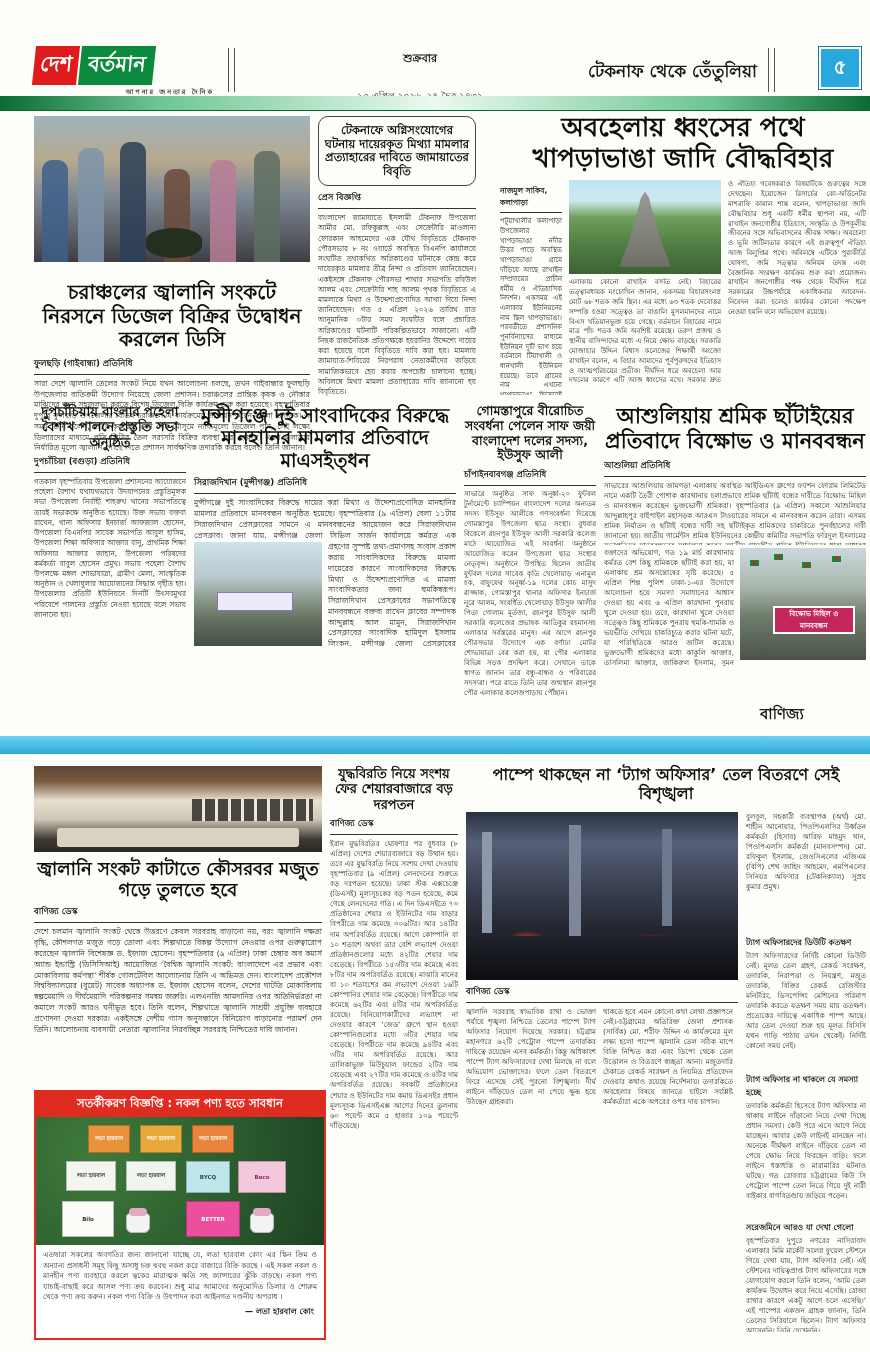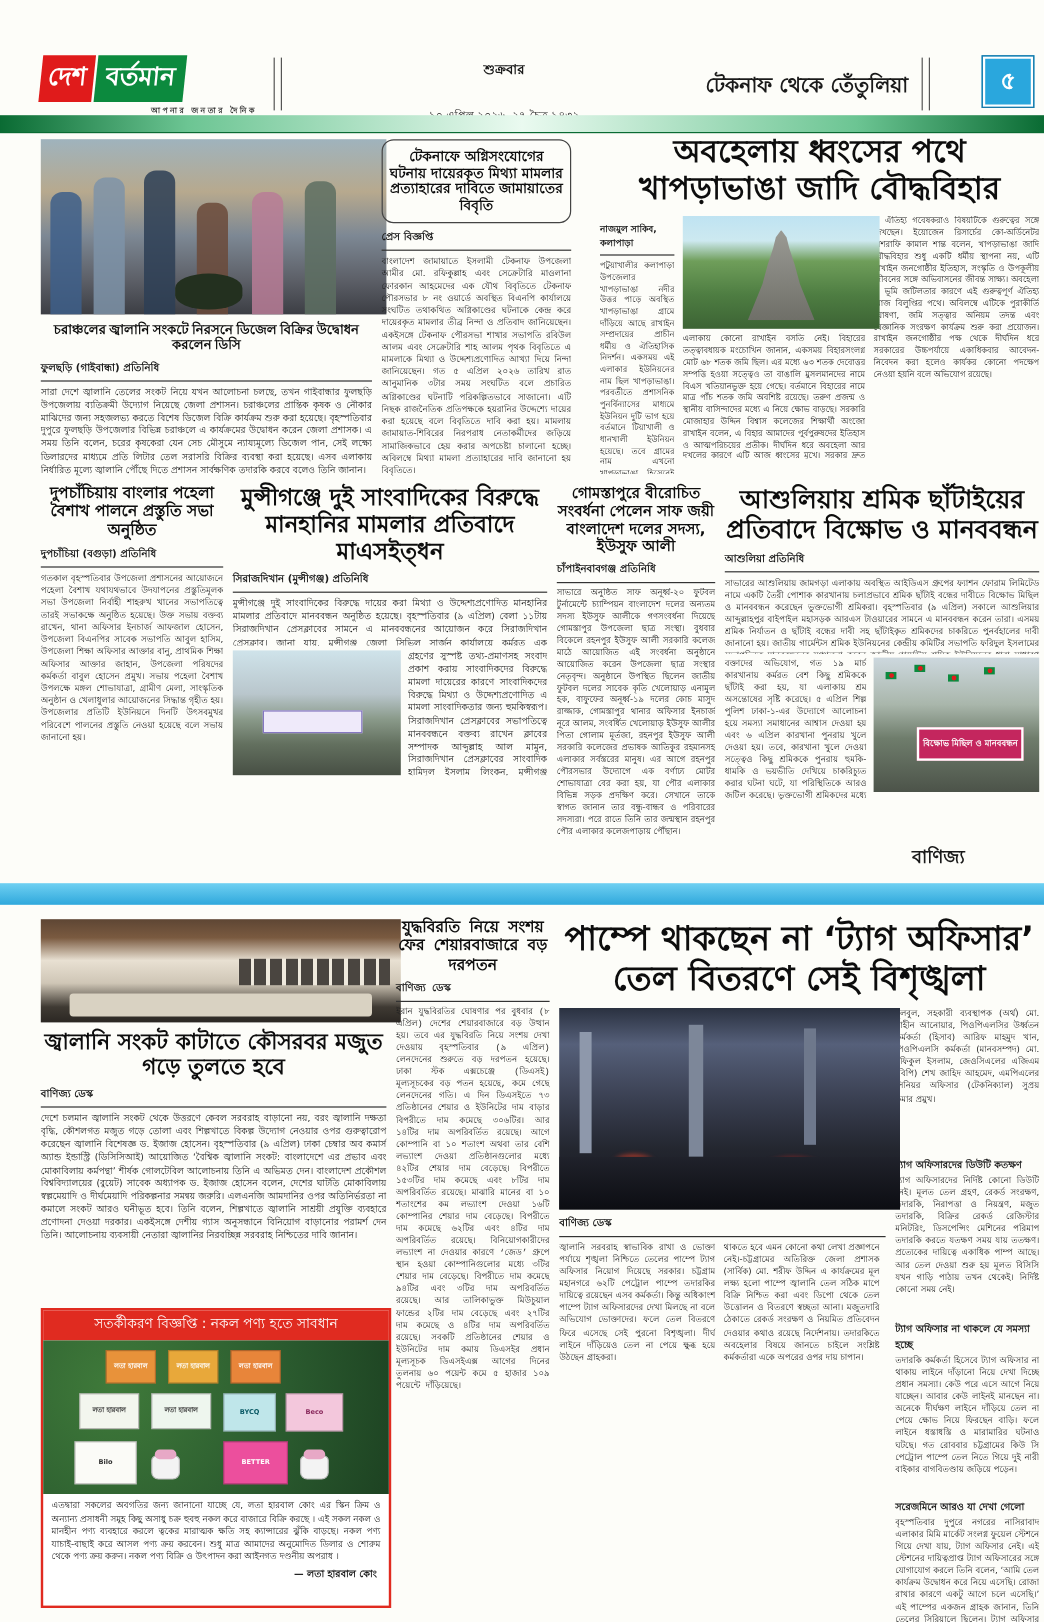--- a/index.html
+++ b/index.html
@@ -19,42 +19,42 @@
   .page-badge{width:42px;height:42px;background:#2aa7dd;border:1px solid #1b7aa8;box-shadow:inset 0 0 0 2px #fff;
               display:flex;align-items:center;justify-content:center;color:#fff;font-size:20px;font-weight:bold;}
   .green-bar{background:linear-gradient(90deg,#0a6b33 0%,#6cc593 18%,#eafaf0 50%,#6cc593 82%,#0a6b33 100%);
              border-bottom:1px solid #0a6b33;}
   
   .headline{font-weight:bold;color:#0d0d0d;text-align:center;line-height:1.18;}
   .byline{font-weight:bold;font-size:8.5px;border-bottom:1px solid #333;padding-bottom:3px;margin:5px 0 4px 0;}
   .bodytext{font-size:7.6px;line-height:1.42;text-align:justify;color:#222;overflow:hidden;}
   .boxed-head{border:1.5px solid #444;border-radius:10px;padding:7px 5px;}
   .subhead{font-weight:bold;font-size:8px;margin:4px 0 2px 0;}
-  .photo{position:relative;overflow:hidden;background:#999;padding-left:12px;}
+  .photo{position:relative;overflow:hidden;background:#999;}
   
   .ph-crowd{background:linear-gradient(180deg,#9fb3bd 0%,#b7a98e 30%,#7d8894 55%,#5d6068 80%,#3c3e44 100%);}
   .ph-crowd .fig{position:absolute;bottom:0;width:26px;height:70%;border-radius:10px 10px 0 0;opacity:.85;}
   .ph-temple{background:linear-gradient(180deg,#bfe3f2 0%,#cde9f0 22%,#6f9e5a 40%,#4e7d42 70%,#3c6334 100%);}
   .stupa{position:absolute;left:50%;transform:translateX(-50%);bottom:8%;width:34%;height:80%;
          background:linear-gradient(180deg,#9a9a94,#6f6f68);clip-path:polygon(50% 0,58% 8%,62% 20%,70% 38%,78% 60%,100% 100%,0 100%,22% 60%,30% 38%,38% 20%,42% 8%);}
   .ph-banner-outdoor{background:linear-gradient(180deg,#cfe3ea 0%,#b9c6cc 35%,#8a9a8a 55%,#63705f 75%,#474f44 100%);}
   .banner-strip{position:absolute;left:18%;top:48%;width:58%;height:16%;background:#efeafa;border:1px solid #8577c2;}
   .ph-protest{background:linear-gradient(180deg,#cdd8de 0%,#a9b6ab 35%,#6f7d6c 60%,#4c5349 100%);}
   .protest-banner{position:absolute;left:26%;top:52%;width:62%;height:22%;background:#c4265e;border:2px solid #fff;
                   display:flex;align-items:center;justify-content:center;color:#fff;font-size:7px;font-weight:bold;text-align:center;}
   .flag{position:absolute;width:9px;height:6px;background:#0c8a3e;}
   .flag::after{content:"";position:absolute;left:3px;top:1px;width:4px;height:4px;border-radius:50%;background:#e01b1b;}
   .ph-meeting{background:linear-gradient(180deg,#5e4634 0%,#7a5a40 18%,#e8e0d2 40%,#cfc6b6 62%,#3f3a33 85%,#2b2723 100%);}
   .frames{position:absolute;left:55%;top:38%;width:42%;height:26%;
           background:repeating-linear-gradient(90deg,#4a4540 0 10px,#efe9dd 10px 13px);}
   .ph-pump{background:linear-gradient(180deg,#2a3140 0%,#56607a 18%,#3a4052 45%,#23262f 70%,#14151b 100%);}
   .pump-glow{position:absolute;border-radius:50%;filter:blur(2px);}
   
   .ad-box{border:2px solid #e02b20;background:#fff;}
-  .ad-head{background:#e02b20;color:#fff;font-weight:normal;font-size:11.5px;text-align:center;padding:3px 0;}
+  .ad-head{background:#e02b20;color:#fff;font-weight:bold;font-size:11.5px;text-align:center;padding:3px 0;}
   .ad-visual{position:relative;height:128px;overflow:hidden;
              background:radial-gradient(circle at 20% 30%,#3f7a3a,#2a5a2e 60%,#1d4222 100%);}
   .prod{position:absolute;display:flex;align-items:center;justify-content:center;
         font-size:5.5px;font-weight:bold;color:#333;border:1px solid rgba(0,0,0,.25);text-align:center;overflow:hidden;}
   .jar{position:absolute;width:22px;height:18px;background:#f3f3f3;border-radius:4px 4px 6px 6px;border:1px solid #bbb;}
   .jar::before{content:"";position:absolute;left:2px;top:-6px;width:18px;height:8px;border-radius:4px;background:#e7a8c6;}
   .ad-body{font-size:7.3px;line-height:1.45;text-align:justify;padding:5px 7px 2px 7px;color:#222;}
   .ad-sign{font-size:8px;font-weight:bold;text-align:right;padding:0 10px 5px 0;}
   .biz-label{font-weight:bold;font-size:15px;text-align:left;}
   .cyan-bar{background:linear-gradient(180deg,#6fd0f2,#2fa8dc);}
@@ -93,21 +93,21 @@
   <div class="abs" style="left:34px;top:116px;width:276px;height:282px;">
     <div class="photo ph-crowd" style="width:276px;height:146px;">
       <div class="fig" style="left:8px;background:#3e5f8a;"></div>
       <div class="fig" style="left:44px;background:#7e93a8;height:78%;"></div>
       <div class="fig" style="left:86px;background:#2d3e55;height:82%;"></div>
       <div class="fig" style="left:130px;background:#6b4a3a;height:64%;"></div>
       <div class="fig" style="left:176px;background:#b87d96;height:70%;"></div>
       <div class="fig" style="left:220px;background:#5d6e62;height:76%;"></div>
       <div class="abs" style="left:112px;bottom:4px;width:56px;height:30px;border-radius:50%/40%;background:#23301f;"></div>
     </div>
-    <div class="headline" style="font-size:11px;margin-top:7px;font-family:Liberation Serif, serif;">চরাঞ্চলের জ্বালানি সংকটে নিরসনে ডিজেল বিক্রির উদ্বোধন করলেন ডিসি</div>
+    <div class="headline" style="font-size:20px;margin-top:19px;">চরাঞ্চলের জ্বালানি সংকটে নিরসনে ডিজেল বিক্রির উদ্বোধন করলেন ডিসি</div>
     <div class="byline">ফুলছড়ি (গাইবান্ধা) প্রতিনিধি</div>
     <div class="bodytext" style="height:86px;">সারা দেশে জ্বালানি তেলের সংকট নিয়ে যখন আলোচনা চলছে, তখন গাইবান্ধার ফুলছড়ি উপজেলায় ব্যতিক্রমী উদ্যোগ নিয়েছে জেলা প্রশাসন। চরাঞ্চলের প্রান্তিক কৃষক ও নৌকার মাঝিদের জন্য সহজলভ্য করতে বিশেষ ডিজেল বিক্রি কার্যক্রম শুরু করা হয়েছে। বৃহস্পতিবার দুপুরে ফুলছড়ি উপজেলার বিভিন্ন চরাঞ্চলে এ কার্যক্রমের উদ্বোধন করেন জেলা প্রশাসক। এ সময় তিনি বলেন, চরের কৃষকেরা যেন সেচ মৌসুমে ন্যায্যমূল্যে ডিজেল পান, সেই লক্ষ্যে ডিলারদের মাধ্যমে প্রতি লিটার তেল সরাসরি বিক্রির ব্যবস্থা করা হয়েছে। এসব এলাকায় নির্ধারিত মূল্যে জ্বালানি পৌঁছে দিতে প্রশাসন সার্বক্ষণিক তদারকি করবে বলেও তিনি জানান।</div>
   </div>
 
   <div class="abs" style="left:318px;top:116px;width:158px;height:282px;">
     <div class="boxed-head headline" style="font-size:11.5px;">টেকনাফে অগ্নিসংযোগের ঘটনায় দায়েরকৃত মিথ্যা মামলার প্রত্যাহারের দাবিতে জামায়াতের বিবৃতি</div>
     <div class="byline">প্রেস বিজ্ঞপ্তি</div>
     <div class="bodytext" style="height:186px;font-size:7.2px;">বাংলাদেশ জামায়াতে ইসলামী টেকনাফ উপজেলা আমীর মো. রফিকুল্লাহ এবং সেক্রেটারি মাওলানা ফোরকান আহমেদের এক যৌথ বিবৃতিতে টেকনাফ পৌরসভার ৮ নং ওয়ার্ডে অবস্থিত বিএনপি কার্যালয়ে সংঘটিত তথাকথিত অগ্নিকাণ্ডের ঘটনাকে কেন্দ্র করে দায়েরকৃত মামলার তীব্র নিন্দা ও প্রতিবাদ জানিয়েছেন। একইসঙ্গে টেকনাফ পৌরসভা শাখার সভাপতি রবিউল আলম এবং সেক্রেটারি শাহ আলম পৃথক বিবৃতিতে এ মামলাকে মিথ্যা ও উদ্দেশ্যপ্রণোদিত আখ্যা দিয়ে নিন্দা জানিয়েছেন। গত ৫ এপ্রিল ২০২৬ তারিখ রাত আনুমানিক ৩টার সময় সংঘটিত বলে প্রচারিত অগ্নিকাণ্ডের ঘটনাটি পরিকল্পিতভাবে সাজানো। এটি নিছক রাজনৈতিক প্রতিপক্ষকে হয়রানির উদ্দেশ্যে দায়ের করা হয়েছে বলে বিবৃতিতে দাবি করা হয়। মামলায় জামায়াত-শিবিরের নিরপরাধ নেতাকর্মীদের জড়িয়ে সামাজিকভাবে হেয় করার অপচেষ্টা চালানো হচ্ছে। অবিলম্বে মিথ্যা মামলা প্রত্যাহারের দাবি জানানো হয় বিবৃতিতে।</div>
   </div>
 
@@ -195,28 +195,28 @@
       <div class="prod" style="left:202px;top:44px;width:46px;height:30px;background:#f3c7dc;color:#8a2b5e;">Beco</div>
       <div class="prod" style="left:26px;top:84px;width:50px;height:34px;background:#fbfbf7;">Bilo</div>
       <div class="prod" style="left:150px;top:84px;width:52px;height:34px;background:#ec4f9d;color:#fff;">BETTER</div>
       <div class="jar" style="left:90px;top:96px;"></div>
       <div class="jar" style="left:214px;top:96px;"></div>
     </div>
     <div class="ad-body">এতদ্বারা সকলের অবগতির জন্য জানানো যাচ্ছে যে, লতা হারবাল কোং এর স্কিন ক্রিম ও অন্যান্য প্রসাধনী সমূহ কিছু অসাধু চক্র হুবহু নকল করে বাজারে বিক্রি করছে । এই সকল নকল ও মানহীন পণ্য ব্যবহারে করলে ত্বকের মারাত্মক ক্ষতি সহ ক্যান্সারের ঝুঁকি বাড়ছে। নকল পণ্য যাচাই-বাছাই করে আসল পণ্য ক্রয় করবেন। শুধু মাত্র আমাদের অনুমোদিত ডিলার ও শোরুম থেকে পণ্য ক্রয় করুন। নকল পণ্য বিক্রি ও  উৎপাদন করা আইনগত দণ্ডনীয় অপরাধ ।</div>
     <div class="ad-sign">— লতা হারবাল কোং</div>
   </div>
 
-  <div class="abs" style="left:330px;top:766px;width:128px;height:570px;font-family:Liberation Mono, monospace;">
+  <div class="abs" style="left:330px;top:766px;width:128px;height:570px;">
     <div class="headline" style="font-size:13px;">যুদ্ধবিরতি নিয়ে সংশয় ফের শেয়ারবাজারে বড় দরপতন</div>
     <div class="byline">বাণিজ্য ডেস্ক</div>
     <div class="bodytext" style="height:478px;font-size:7.1px;">ইরান যুদ্ধবিরতির ঘোষণার পর বুধবার (৮ এপ্রিল) দেশের শেয়ারবাজারে বড় উত্থান হয়। তবে এর যুদ্ধবিরতি নিয়ে সংশয় দেখা দেওয়ায় বৃহস্পতিবার (৯ এপ্রিল) লেনদেনের শুরুতে বড় দরপতন হয়েছে। ঢাকা স্টক এক্সচেঞ্জে (ডিএসই) মূল্যসূচকের বড় পতন হয়েছে, কমে গেছে লেনদেনের গতি। এ দিন ডিএসইতে ৭৩ প্রতিষ্ঠানের শেয়ার ও ইউনিটের দাম বাড়ার বিপরীতে দাম কমেছে ৩০৬টির। আর ১৪টির দাম অপরিবর্তিত রয়েছে। আগে কোম্পানি বা ১০ শতাংশ অথবা তার বেশি লভ্যাংশ দেওয়া প্রতিষ্ঠানগুলোর মধ্যে ৪২টির শেয়ার দাম বেড়েছে। বিপরীতে ১৫৩টির দাম কমেছে এবং ৮টির দাম অপরিবর্তিত রয়েছে। মাঝারি মানের বা ১০ শতাংশের কম লভ্যাংশ দেওয়া ১৬টি কোম্পানির শেয়ার দাম বেড়েছে। বিপরীতে দাম কমেছে ৬২টির এবং ৪টির দাম অপরিবর্তিত রয়েছে। বিনিয়োগকারীদের লভ্যাংশ না দেওয়ার কারণে ‘জেড’ গ্রুপে স্থান হওয়া কোম্পানিগুলোর মধ্যে ৩টির শেয়ার দাম বেড়েছে। বিপরীতে দাম কমেছে ৯৪টির এবং ৩টির দাম অপরিবর্তিত রয়েছে। আর তালিকাভুক্ত মিউচুয়াল ফান্ডের ২টির দাম বেড়েছে এবং ২৭টির দাম কমেছে ও ৪টির দাম অপরিবর্তিত রয়েছে। সবকটি প্রতিষ্ঠানের শেয়ার ও ইউনিটের দাম কমায় ডিএসইর প্রধান মূল্যসূচক ডিএসইএক্স আগের দিনের তুলনায় ৬০ পয়েন্ট কমে ৫ হাজার ১০৯ পয়েন্টে দাঁড়িয়েছে।</div>
   </div>
 
   <div class="abs" style="left:466px;top:766px;width:400px;height:570px;">
-    <div class="headline" style="font-size:28px;">পাম্পে থাকছেন না ‘ট্যাগ অফিসার’ তেল বিতরণে সেই বিশৃঙ্খলা</div>
+    <div class="headline" style="font-size:16px;">পাম্পে থাকছেন না ‘ট্যাগ অফিসার’ তেল বিতরণে সেই বিশৃঙ্খলা</div>
     <div style="display:flex;gap:8px;margin-top:8px;">
       <div style="width:272px;flex:none;">
         <div class="photo ph-pump" style="width:272px;height:168px;">
           <div class="pump-glow" style="left:58%;bottom:10%;width:60px;height:26px;background:rgba(255,40,30,.75);"></div>
           <div class="pump-glow" style="left:16%;bottom:18%;width:34px;height:16px;background:rgba(255,70,40,.6);"></div>
           <div class="abs" style="left:6%;top:12%;width:10px;height:60%;background:#8e98ab;"></div>
           <div class="abs" style="left:38%;top:8%;width:12px;height:66%;background:#7d8799;"></div>
           <div class="abs" style="left:72%;top:10%;width:10px;height:58%;background:#6e788c;"></div>
           <div class="abs" style="left:0;bottom:0;width:100%;height:26%;background:linear-gradient(180deg,#20222b,#0c0d12);"></div>
         </div>

